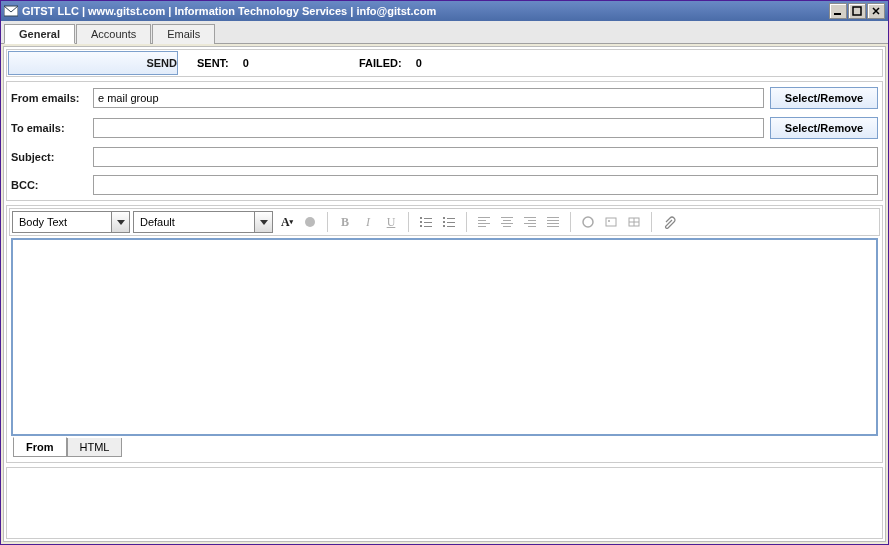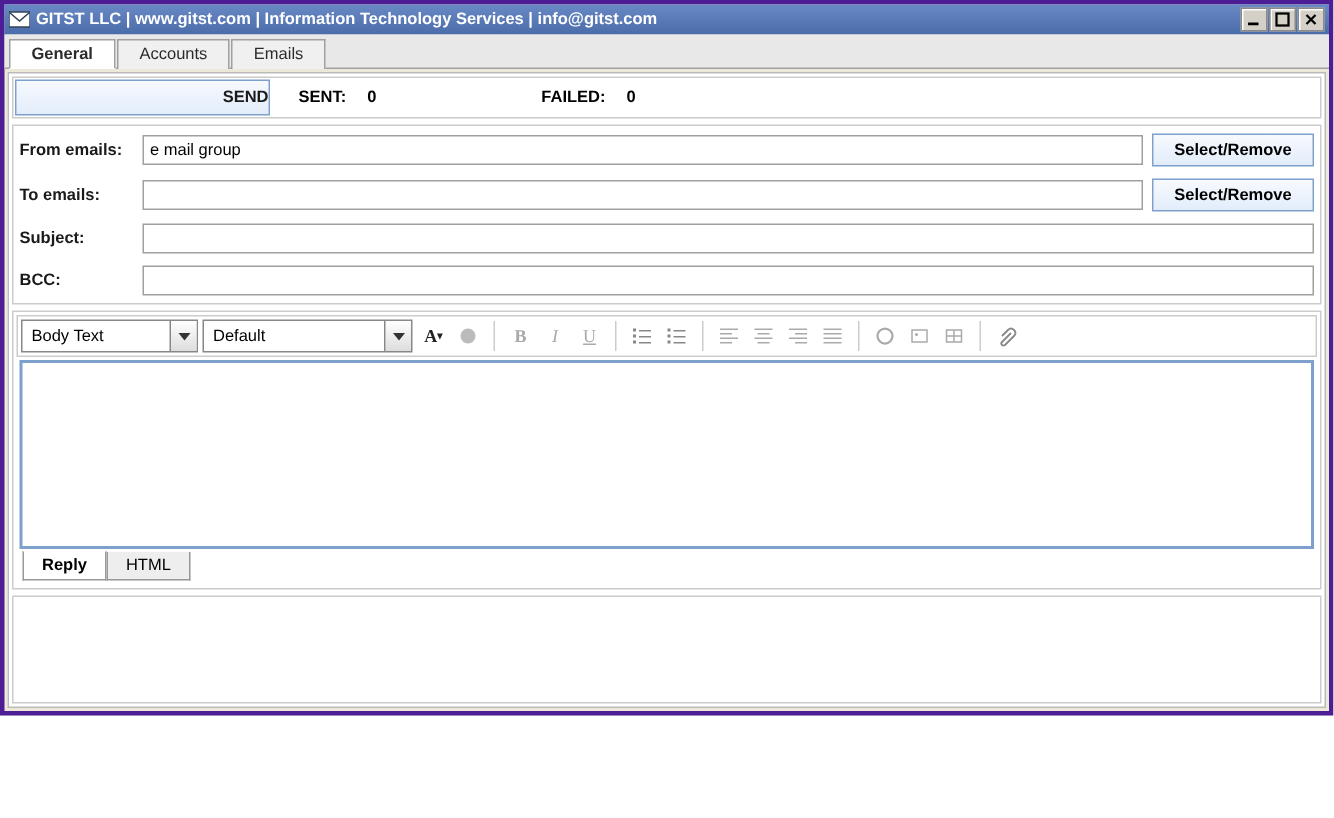--- a/index.html
+++ b/index.html
@@ -6,23 +6,23 @@
   body {
     font-family: Tahoma, Arial, sans-serif;
     font-size: 11px;
     background: #fff;
     width: 889px;
     height: 545px;
     overflow: hidden;
   }
   .window {
     width: 889px;
-    height: 477px;
+    height: 545px;
     background: #ece9d8;
-    border: 3px solid #4c1d95;
+    border: 1px solid #4c1d95;
     display: flex;
     flex-direction: column;
   }
   .titlebar {
     background: linear-gradient(#6989c5, #4a6ca8);
     color: #fff;
     font-weight: bold;
     font-size: 11px;
     height: 20px;
     display: flex;
@@ -428,20 +428,20 @@
         <div class="tb-btn">
             <svg viewBox="0 0 14 14">
               <path d="M4 7 L8 3 Q10 1 12 3 Q14 5 12 7 L6 13 Q5 14 4 13 Q3 12 4 11 L10 5" fill="none" stroke="#888" stroke-width="1.2"></path>
             </svg>
           </div>
       </div>
 
       <div class="editor-body"></div>
 
       <div class="editor-tabs">
-        <div class="etab active">Reply</div>
+        <div class="etab active">From</div>
         <div class="etab">HTML</div>
       </div>
     </div>
 
     <div class="log-area"></div>
   </div>
 </div>
 
 </body></html>

